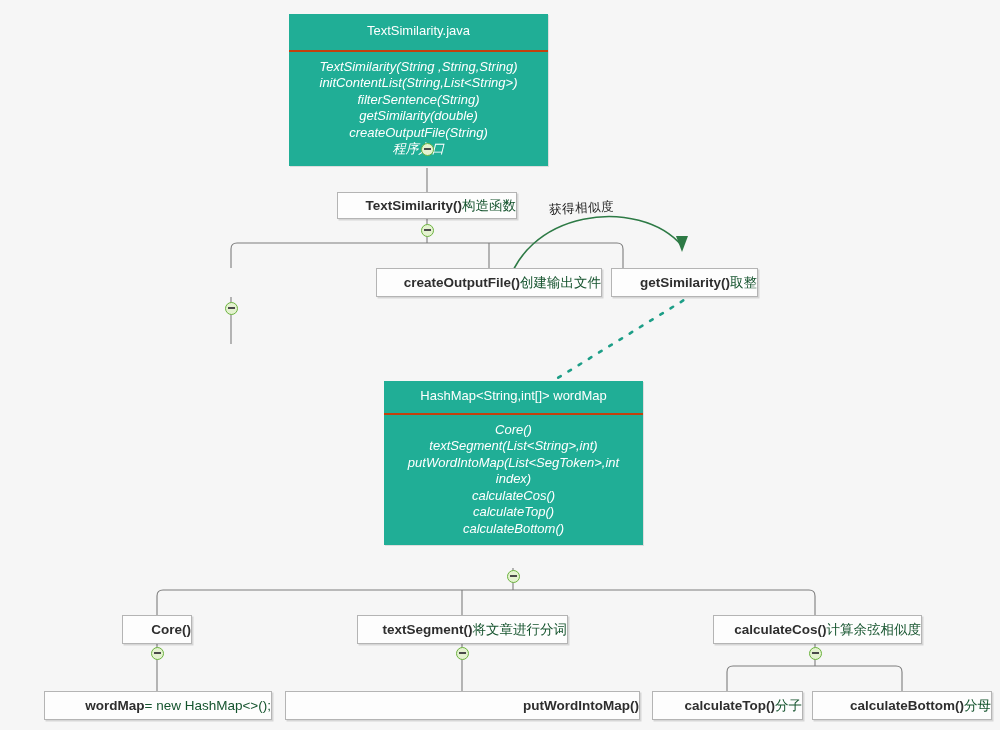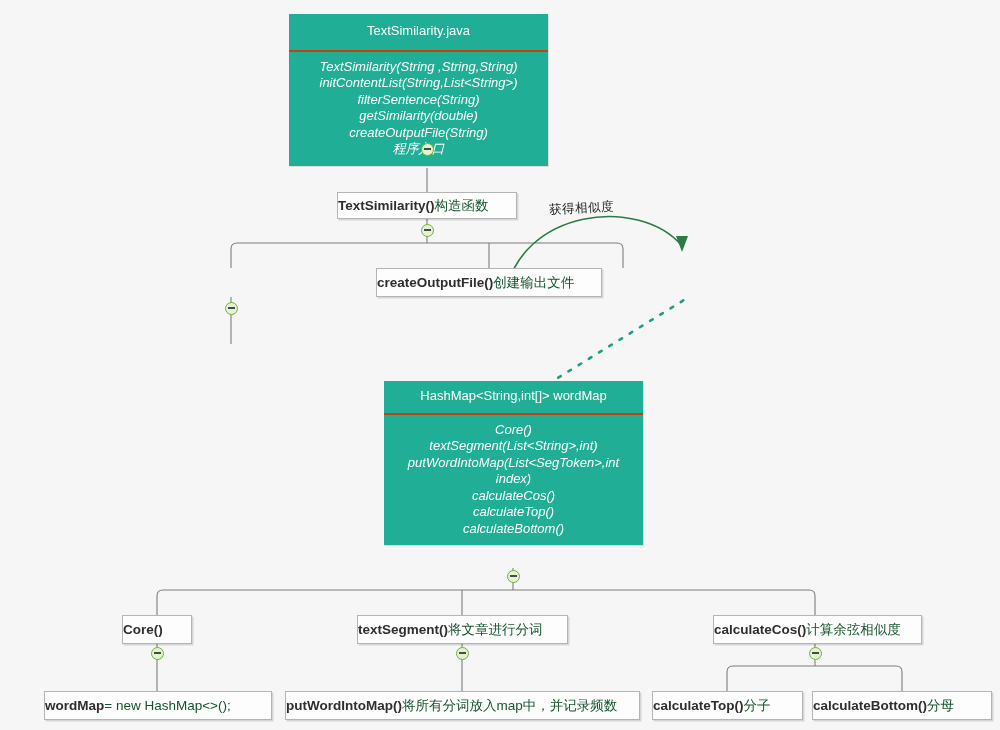--- a/index.html
+++ b/index.html
@@ -57,21 +57,21 @@
   
   .node {
     position: absolute;
     box-sizing: border-box;
     background: #fdfdfd;
     border: 1px solid #b4b4b4;
     color: #3a3a3a;
     font-size: 13.5px;
     display: flex;
     align-items: center;
-    justify-content: flex-start;
+    justify-content: flex-end;
     white-space: nowrap;
     box-shadow: 1.5px 1.5px 0 rgba(0,0,0,0.13);
   }
   .node .bold {
     font-weight: bold;
     color: #2e2e2e;
   }
   .node .reg {
     font-weight: normal;
     color: #14532d;
@@ -169,20 +169,24 @@
     <span class="bold">TextSimilarity()</span>
       <span class="reg">构造函数</span>
   </div>
 
 
   <div class="node" style="left:376px; top:268px; width:226px; height:29px;">
     <span class="bold">createOutputFile()</span>
       <span class="reg">创建输出文件</span>
   </div>
 
+  <div class="node" style="left:611px; top:268px; width:147px; height:29px;">
+    <span class="bold">getSimilarity()</span>
+      <span class="reg">取整</span>
+  </div>
 
 
   <div class="node" style="left:122px; top:615px; width:70px; height:29px;">
     <span class="bold">Core()</span>
       <span class="reg"></span>
   </div>
 
   <div class="node" style="left:357px; top:615px; width:211px; height:29px;">
     <span class="bold">textSegment()</span>
       <span class="reg">将文章进行分词</span>
@@ -193,21 +197,20 @@
       <span class="reg">计算余弦相似度</span>
   </div>
 
   <div class="node" style="left:44px; top:691px; width:228px; height:29px;">
     <span class="bold">wordMap</span>
       <span class="reg"> = new HashMap&lt;&gt;();</span>
   </div>
 
   <div class="node" style="left:285px; top:691px; width:355px; height:29px;">
     <span class="bold">putWordIntoMap()</span>
-      <span class="reg">将所有分词放入map中，并记录频数</span>
   </div>
 
   <div class="node" style="left:652px; top:691px; width:151px; height:29px;">
     <span class="bold">calculateTop()</span>
       <span class="reg">分子</span>
   </div>
 
   <div class="node" style="left:812px; top:691px; width:180px; height:29px;">
     <span class="bold">calculateBottom()</span>
       <span class="reg">分母</span>

